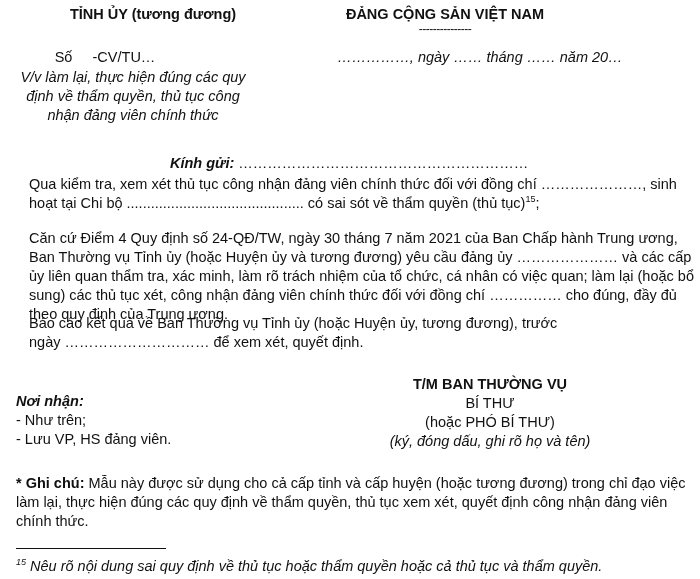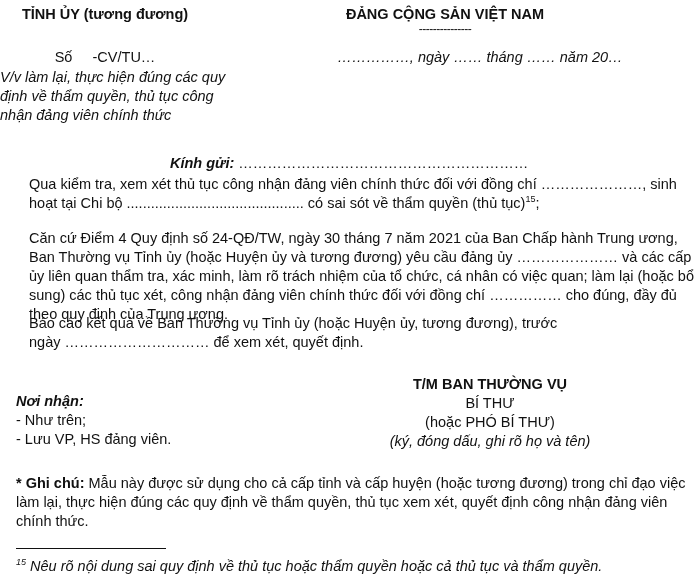--- a/index.html
+++ b/index.html
@@ -14,39 +14,40 @@
       overflow: hidden;
       font-family: "Liberation Sans", sans-serif;
       font-size: 14.5px;
       color: #111111;
     }
     .abs { position: absolute; }
     .line { white-space: nowrap; line-height: 20px; }
 
     .hdr-left-title {
       left: 0; top: 6px; width: 210px;
-      text-align: center; font-weight: bold; font-size: 14.5px;
+      text-align: center; font-weight: bold; font-size: 14.5px; padding-left: 48px;
     }
     .hdr-right-title {
       left: 330px; top: 6px; width: 230px;
       text-align: center; font-weight: bold; font-size: 14.5px;
     }
     .hdr-dashes {
       left: 330px; top: 22px; width: 230px;
       text-align: center; font-size: 12px; letter-spacing: -0.5px;
     }
     .so-line {
       left: 0; top: 47px; width: 210px; text-align: center;
     }
     .date-line {
       left: 330px; top: 47px; width: 300px; text-align: center; font-style: italic;
     }
     .subject {
-      left: 0; top: 68px; width: 250px; font-style: italic;
+      left: 0; top: 68px; width: 250px; text-align: center; font-style: italic;
       line-height: 19px;
+      padding-left: 8px;
     }
     .subject div { white-space: nowrap; }
 
     .kinh-gui {
       left: 170px; top: 153px;
     }
     .kinh-gui .lbl { font-weight: bold; font-style: italic; }
 
     .para { left: 16px; width: 670px; line-height: 19px; margin-left: 13px; }
     .para div { white-space: nowrap; }

